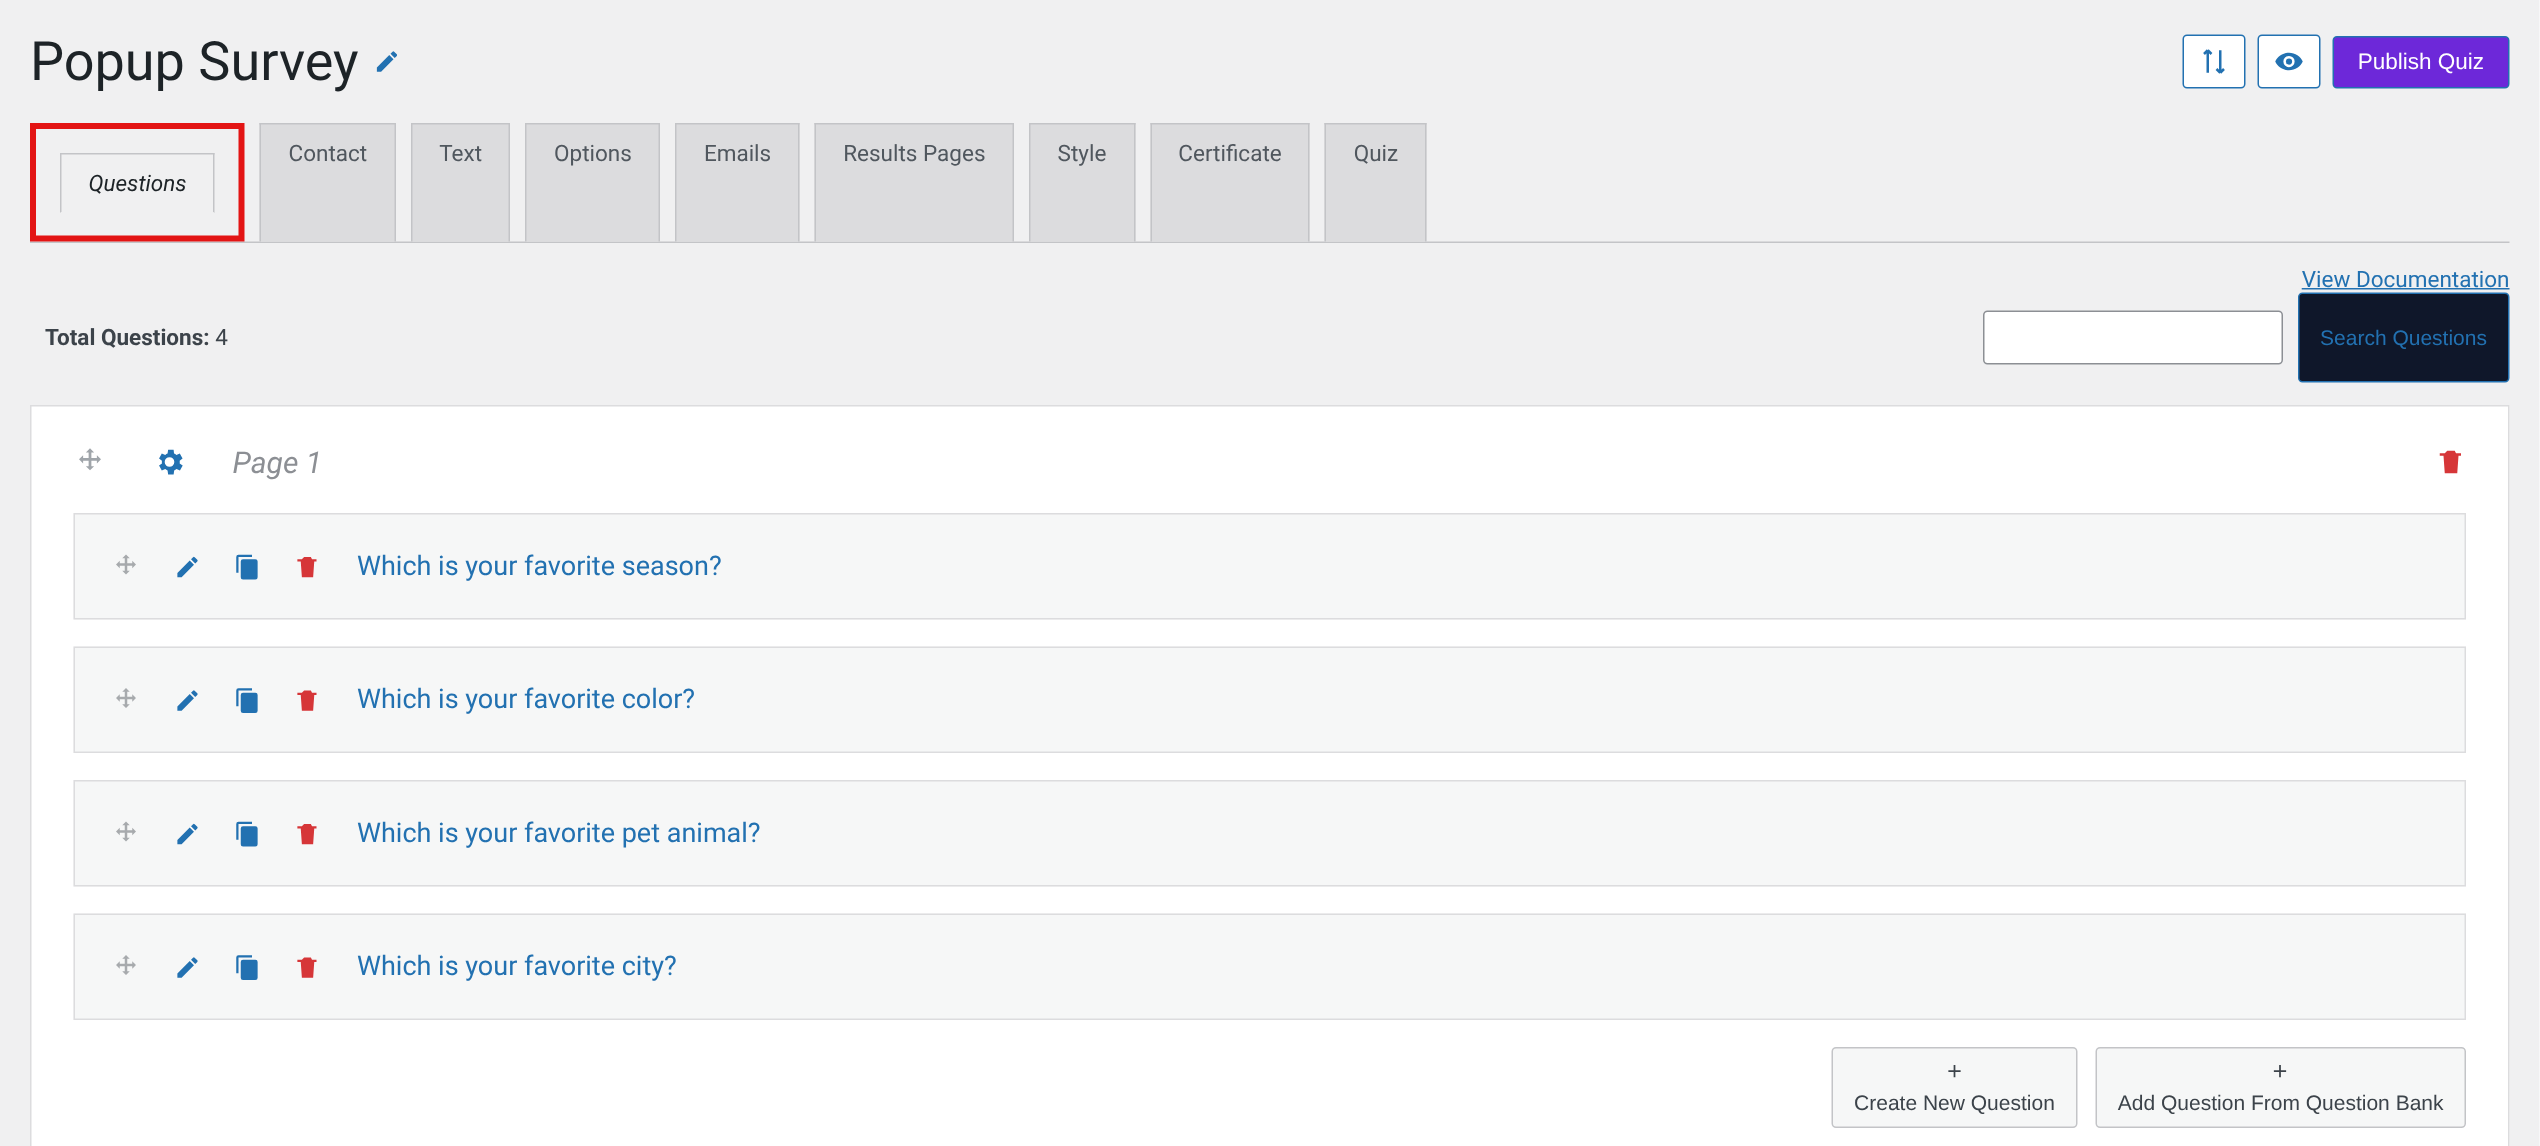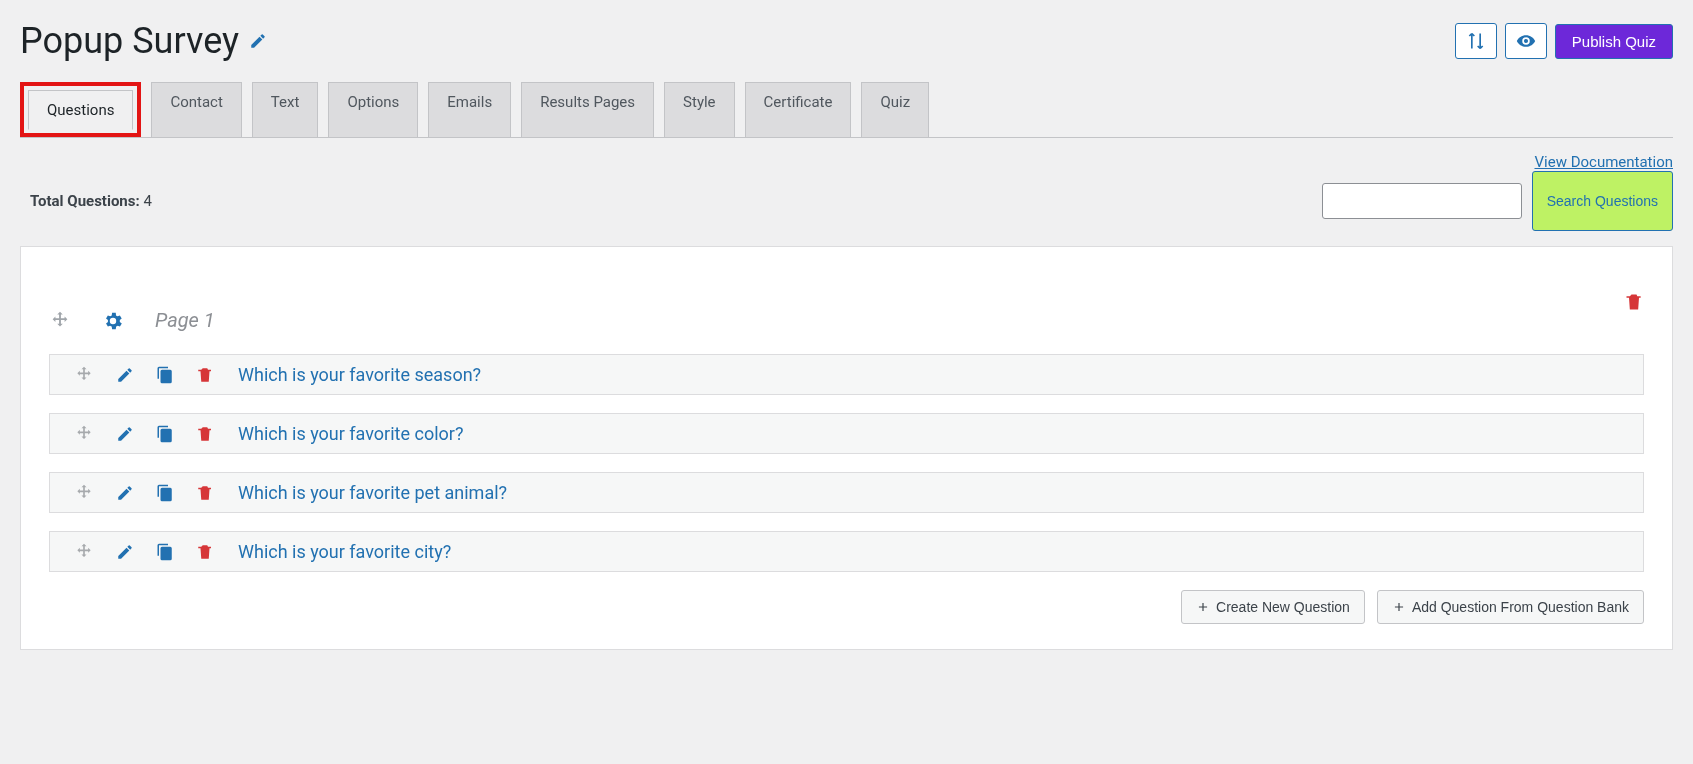--- a/index.html
+++ b/index.html
@@ -41,22 +41,23 @@
       background: #6d28d9;
       color: #fff;
       border: 1px solid #2271b1;
       padding: 8px 16px;
       font-size: 15px;
       border-radius: 3px;
       cursor:pointer;
     }
     .highlight-box {
       border: 4px solid #e31414;
-      padding: 4px;
+      padding: 16px;
       display:inline-block;
+      font-style:italic;
     }
     .tabs {
       display:flex;
       gap: 10px;
       border-bottom: 1px solid #c3c4c7;
       margin-bottom: 15px;
     }
     .tab {
       background: #dcdcde;
       border: 1px solid #c3c4c7;
@@ -92,59 +93,58 @@
     .search-wrap { display:flex; gap:10px; align-items:center; }
     .search-input {
       width: 200px;
       height: 36px;
       border: 1px solid #8c8f94;
       border-radius: 3px;
       padding: 0 8px;
       font-size: 14px;
     }
     .search-btn {
-      background: #bef264;
+      background: #0f172a;
       border: 1px solid #2271b1;
       color: #2271b1;
       padding: 21px 14px;
       border-radius: 3px;
       font-size: 14px;
       cursor:pointer;
     }
     .page-card {
       background: #fff;
       padding: 25px 28px;
       border: 1px solid #dcdcde;
     }
     .page-header {
       display:flex;
       align-items:center;
       justify-content: space-between;
       margin-bottom: 22px;
     }
     .page-header-left {
       display:flex;
-      align-items:flex-end;
+      align-items:center;
       gap: 31px;
-      margin-top: 36px;
     }
     .move-icon { color:#a0a5aa; cursor:move; }
     .gear-icon { color:#2271b1; cursor:pointer; }
     .page-label {
       font-size: 20px;
       font-style: italic;
       color: #8c8f94;
     }
     .trash-icon-red { color:#d63638; cursor:pointer; }
     .question-row {
       background: #f6f7f7;
       border: 1px solid #dcdcde;
       display:flex;
       align-items:center;
-      padding: 9px 24px;
+      padding: 24px 24px;
       gap: 24px;
       margin-bottom: 18px;
     }
     .q-icons { display:flex; align-items:center; gap:22px; }
     .q-move { color:#a7aaad; cursor:move; }
     .q-edit { color:#2271b1; cursor:pointer; }
     .q-copy { color:#2271b1; cursor:pointer; }
     .q-trash { color:#d63638; cursor:pointer; }
     .question-text {
       color:#2271b1;
@@ -161,20 +161,21 @@
       background: #f6f7f7;
       border: 1px solid #c3c4c7;
       color: #3c434a;
       padding: 8px 14px;
       border-radius: 3px;
       font-size: 14px;
       cursor:pointer;
       display:flex;
       align-items:center;
       gap:6px;
+      flex-direction:column;
     }
     svg { display:block; }
   </style>
 </head>
 <body>
 
 <div class="header-row">
   <div class="page-title-wrap">
     <h1 class="page-title">Popup Survey</h1>
     <span class="edit-title-icon">

